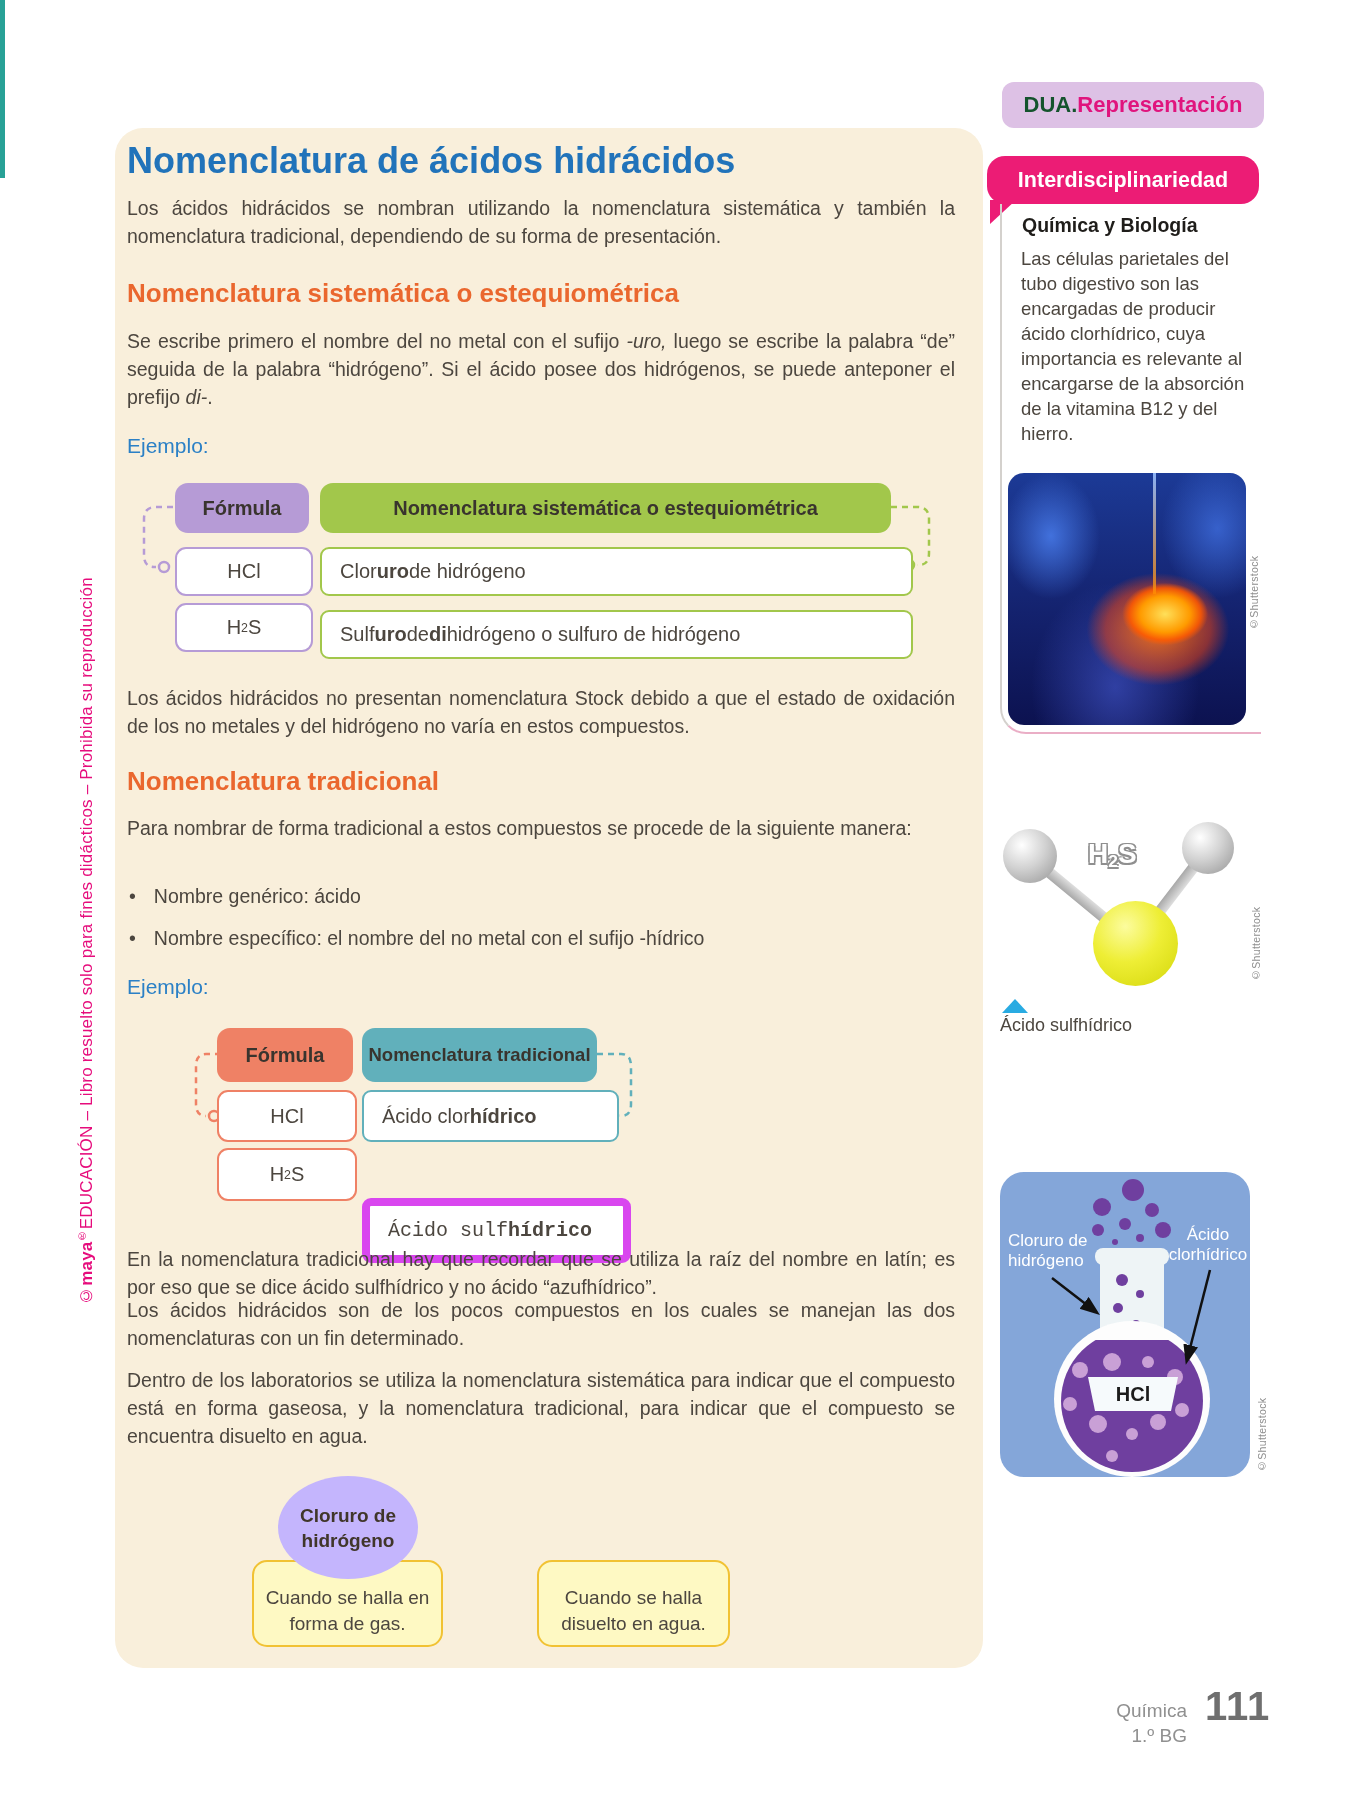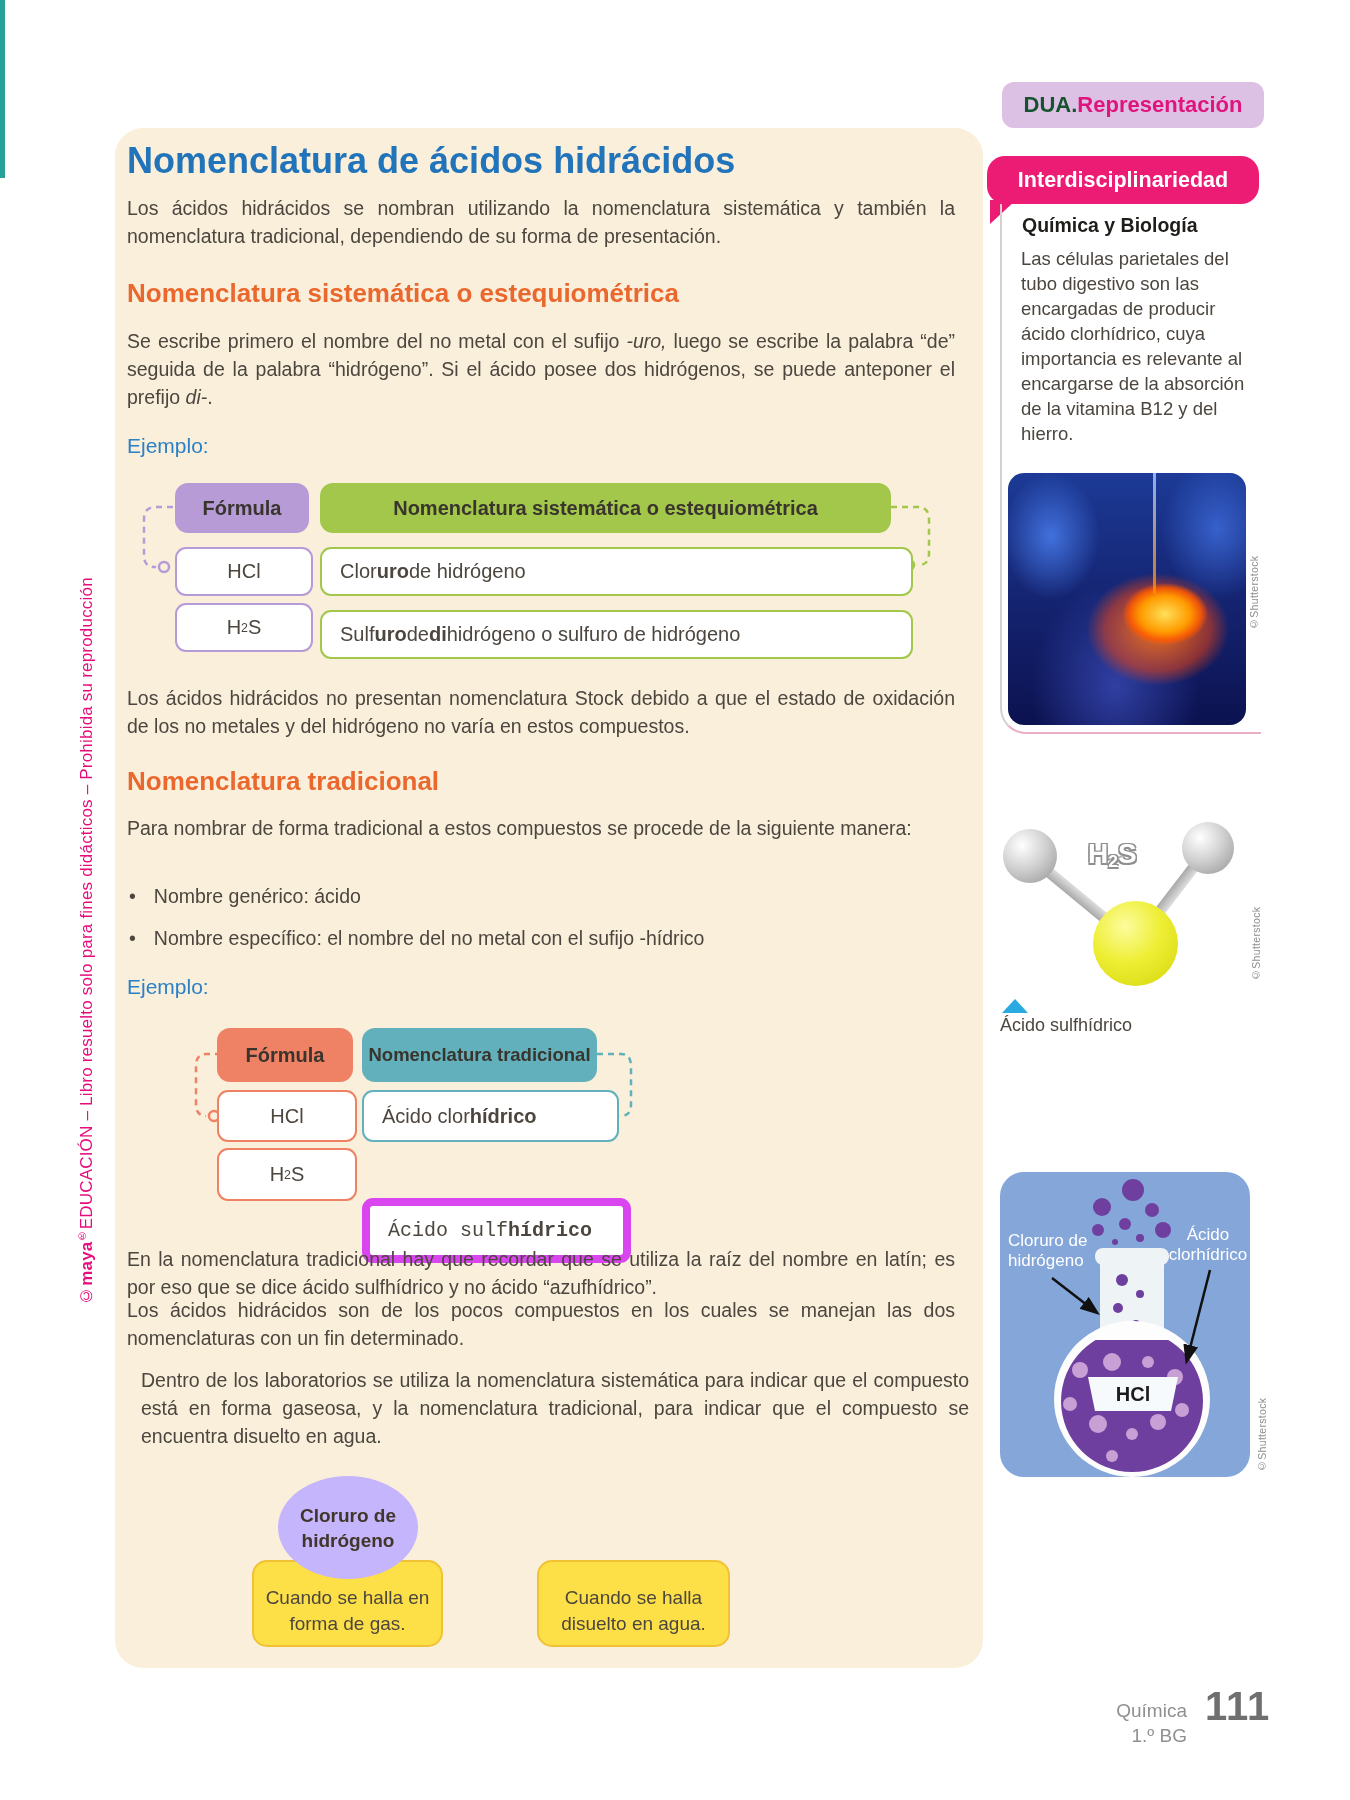--- a/index.html
+++ b/index.html
@@ -19,35 +19,35 @@
   .h2{font-size:26px;font-weight:bold;color:#ea672e;}
   .h2-sys{left:127px;top:278px;}
   .h2-trad{left:127px;top:766px;}
   .para{font-size:19.5px;line-height:28px;color:#4c463f;text-align:justify;}
   .p-intro{left:127px;top:194px;width:828px;}
   .p-sys{left:127px;top:327px;width:828px;}
   .p-note{left:127px;top:684px;width:828px;}
   .p-trad{left:127px;top:814px;width:828px;}
   .p-a{left:127px;top:1227px;width:828px;margin-top:18px;}
   .p-b{left:127px;top:1296px;width:828px;}
-  .p-c{left:127px;top:1366px;width:828px;margin-left:14px;}
+  .p-c{left:127px;top:1366px;width:828px;}
   .ejemplo{font-size:21px;color:#2b80c6;}
   .ej1{left:127px;top:434px;}
   .ej2{left:127px;top:975px;}
   .bullet{font-size:19.5px;color:#4c463f;}
   .bullet::before{content:"•";margin-right:18px;}
   .bullet1{left:129px;top:885px;}
   .bullet2{left:129px;top:927px;}
 
   
   .thead{border-radius:13px;display:flex;align-items:center;justify-content:center;
          font-weight:bold;color:#39342e;}
   .tcell{background:#fff;border-radius:11px;display:flex;align-items:center;font-size:20px;color:#4c463f;}
   .tcell.center{justify-content:center;}
-  .tcell.pad{padding-left:18px;}
+  .tcell.pad{padding-left:18px;border-radius:9px;}
   .t1h1{left:175px;top:483px;width:134px;height:50px;background:#b69bd6;font-size:20px;}
   .t1h2{left:320px;top:483px;width:571px;height:50px;background:#a2c74b;font-size:20px;}
   .t1r1c1{left:175px;top:547px;width:134px;height:45px;border:2px solid #b69bd6;}
   .t1r1c2{left:320px;top:547px;width:571px;height:45px;border:2px solid #a2c74b;}
   .t1r2c1{left:175px;top:603px;width:134px;height:45px;border:2px solid #b69bd6;}
   .t1r2c2{left:320px;top:603px;width:571px;height:45px;border:2px solid #a2c74b;margin-top:7px;}
   .t2h1{left:217px;top:1028px;width:136px;height:54px;background:#ef8165;font-size:20px;}
   .t2h2{left:362px;top:1028px;width:235px;height:54px;background:#61b0bb;font-size:18.5px;}
   .t2r1c1{left:217px;top:1090px;width:136px;height:48px;border:2px solid #ef8165;}
   .t2r1c2{left:362px;top:1090px;width:235px;height:48px;border:2px solid #61b0bb;}
@@ -63,21 +63,21 @@
   .conn-t1r{left:891px;top:495px;}
   .conn-t2l{left:186px;top:1044px;}
   .conn-t2r{left:597px;top:1044px;}
 
   
   .ellipse{width:140px;height:103px;border-radius:50%;background:#c4b5fd;display:flex;align-items:center;
            justify-content:center;text-align:center;font-weight:bold;font-size:19px;color:#40362a;
            line-height:25px;z-index:2;padding:0 14px;box-sizing:border-box;}
   .ellipse1{left:278px;top:1476px;}
   .ellipse2{left:559px;top:1476px;}
-  .bbox{background:#fde047;border:2px solid #f1c233;border-radius:15px;display:flex;align-items:flex-end;
+  .bbox{background:#fef9c3;border:2px solid #f1c233;border-radius:15px;display:flex;align-items:flex-end;
         justify-content:center;text-align:center;font-size:19px;line-height:26px;color:#4c463f;
         box-sizing:border-box;padding-bottom:8px;}
   .bbox1{left:252px;top:1560px;width:191px;height:87px;}
   .bbox2{left:537px;top:1560px;width:193px;height:87px;}
 
   
   .dua{left:1002px;top:82px;width:262px;height:46px;background:#ddc1e5;border-radius:12px;
        display:flex;align-items:center;justify-content:center;font-size:22px;font-weight:bold;}
   .inter{left:987px;top:156px;width:272px;height:48px;background:#ec1c75;border-radius:18px;color:#fff;
          font-size:21.5px;font-weight:bold;display:flex;align-items:center;justify-content:center;}

